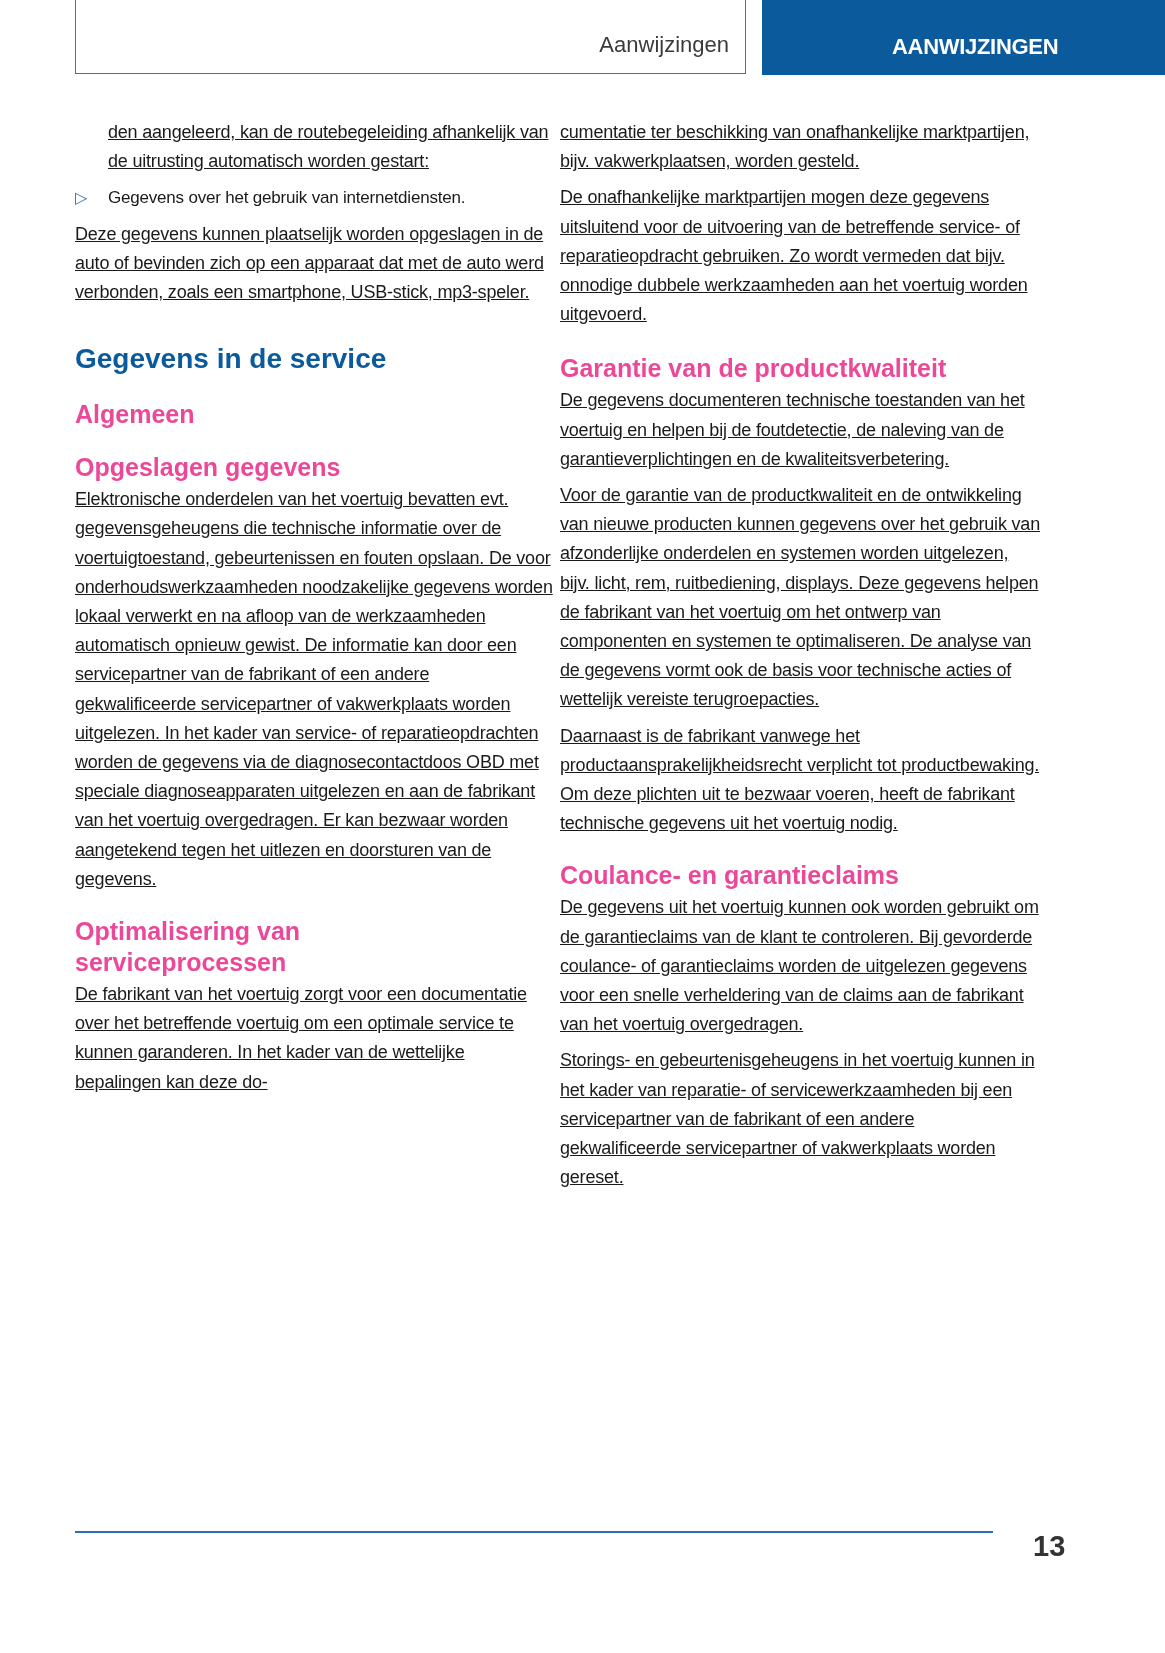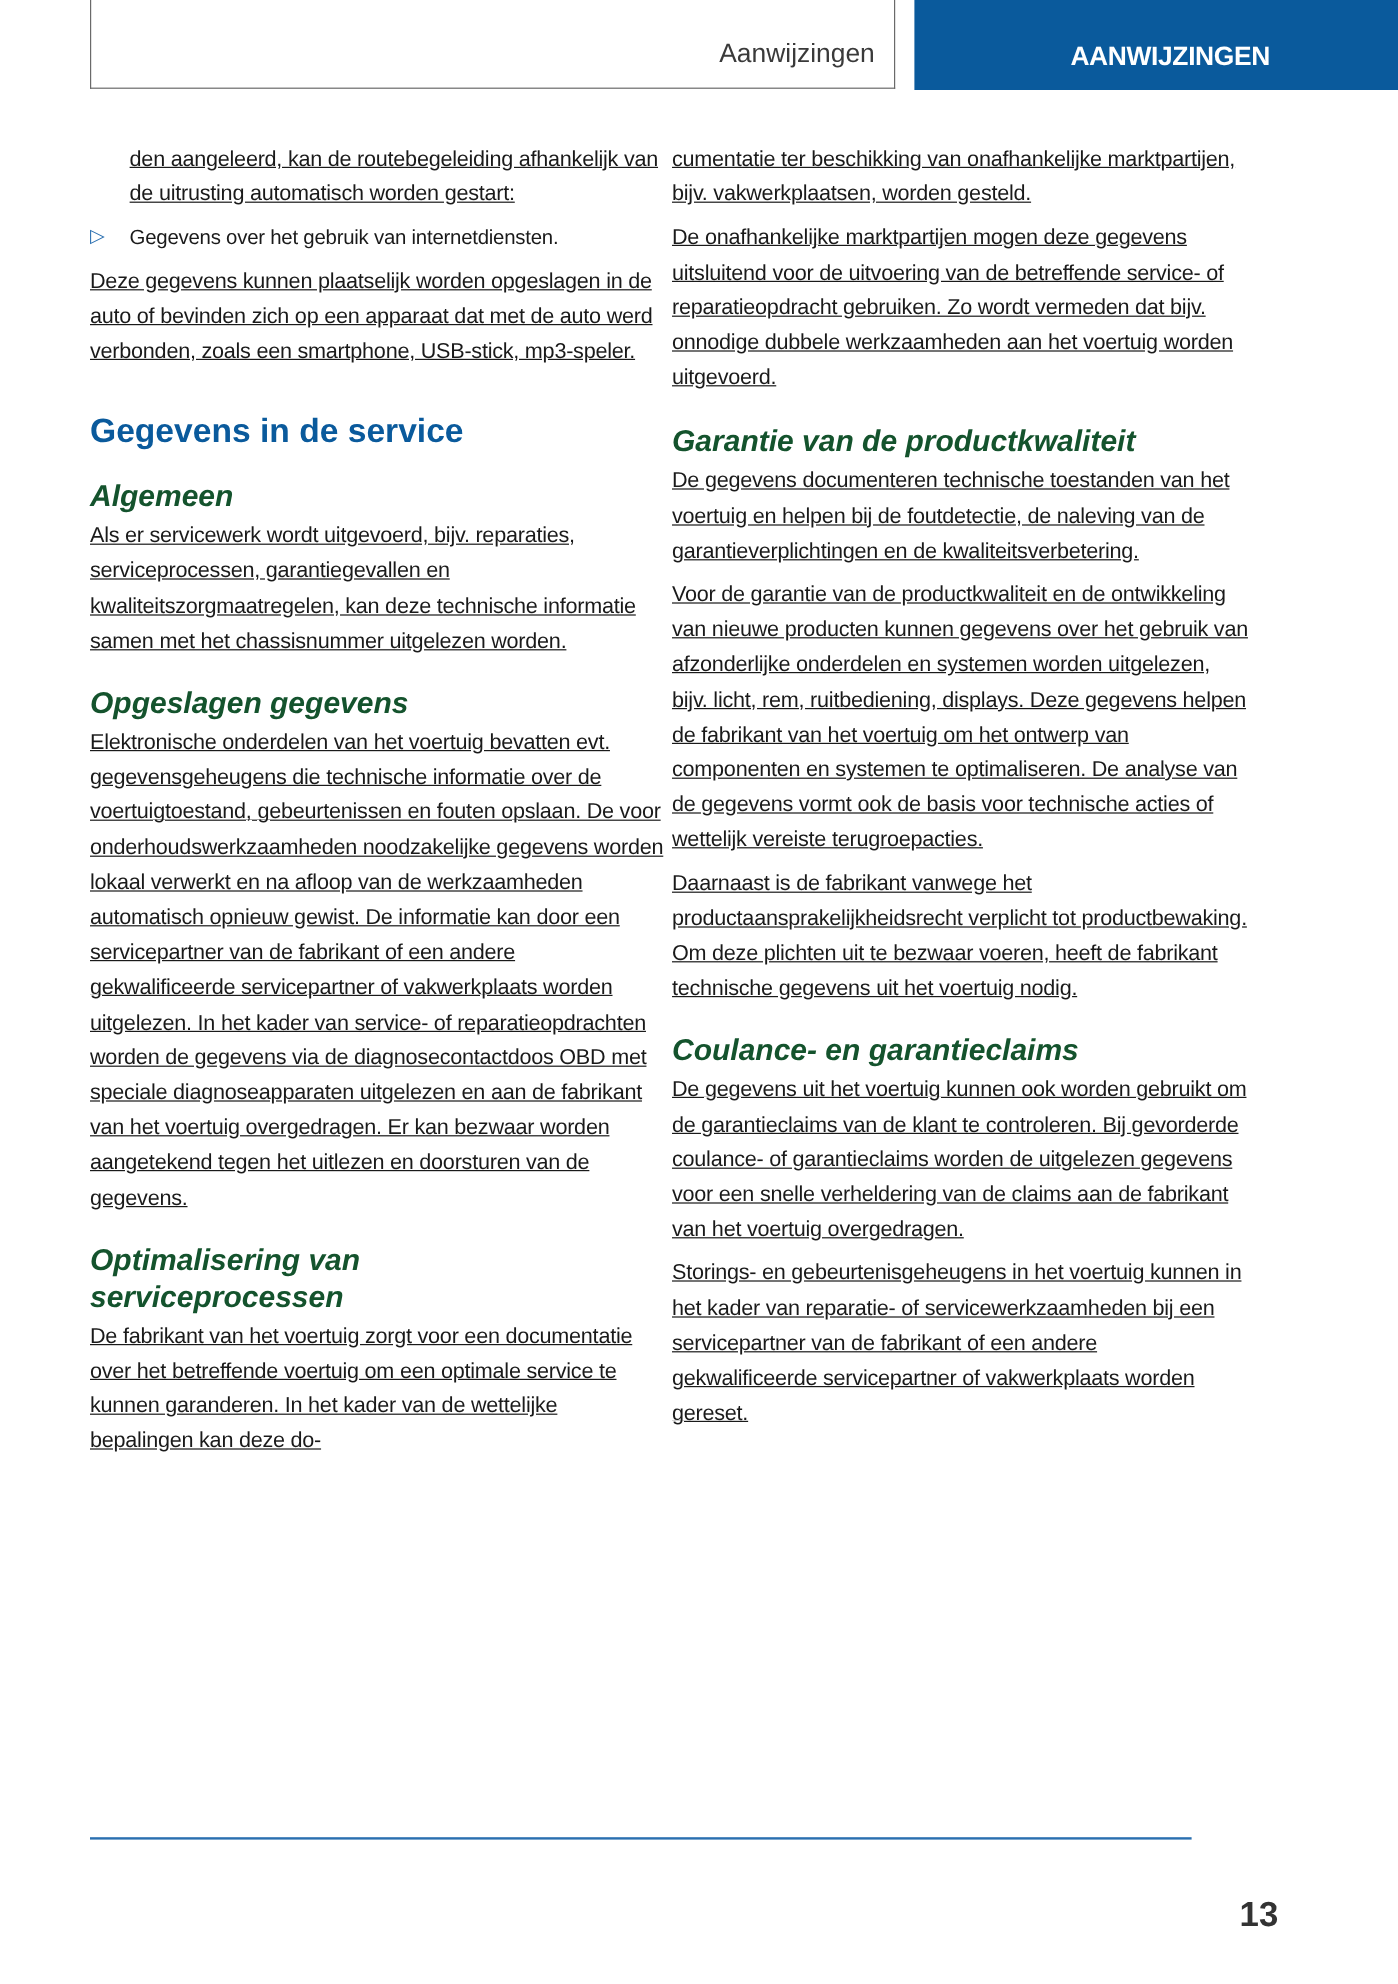--- a/index.html
+++ b/index.html
@@ -14,25 +14,25 @@
                        color: #ffffff; letter-spacing: -0.3px; }
     .col { position: absolute; top: 118px; width: 480px; }
     .col-left { left: 75px; }
     .col-right { left: 560px; width: 480px; }
     p { margin: 0 0 7px 0; font-size: 18px; line-height: 29.2px; letter-spacing: -0.2px; text-decoration: underline; }
     .cont { padding-left: 33px; }
     .bullet { display: flex; margin: 0 0 7px 0; }
     .bullet .tri { width: 33px; flex: none; color: #2a6fb0; font-size: 16px; line-height: 29.2px; }
     .bullet .txt { font-size: 17px; line-height: 29.2px; letter-spacing: -0.2px; }
     h1 { margin: 34px 0 0 0; font-size: 28px; line-height: 36px; color: #0a5a9c; font-weight: bold; }
-    h2 { margin: 22px 0 2px 0; font-size: 25px; line-height: 31px; color: #14532d; font-weight: bold; font-style: italic; }
+    h2 { margin: 22px 0 2px 0; font-size: 25px; line-height: 31px; color: #ec4899; font-weight: bold; }
     h2.first { margin-top: 22px; }
     .col-right h2.g1 { margin-top: 24px; }
     .footer-line { position: absolute; left: 75px; top: 1531px; width: 918px; height: 2px; background: #2a6fb0; }
-    .page-num { position: absolute; left: 1033px; top: 1580px; font-size: 29px; font-weight: bold; color: #333333; }
+    .page-num { position: absolute; left: 1033px; top: 1530px; font-size: 29px; font-weight: bold; color: #333333; }
   </style>
 </head>
 <body>
 
 <div class="header-box">
   <span class="header-chapter">Aanwijzingen</span>
 </div>
 <div class="header-tab">
   <span>AANWIJZINGEN</span>
 </div>
@@ -41,21 +41,20 @@
   <p class="cont">den aangeleerd, kan de routebegeleiding afhankelijk van de uitrusting automatisch worden gestart:</p>
   <div class="bullet">
     <span class="tri">▷</span>
     <span class="txt">Gegevens over het gebruik van internetdiensten.</span>
   </div>
   <p>Deze gegevens kunnen plaatselijk worden opgeslagen in de auto of bevinden zich op een apparaat dat met de auto werd verbonden, zoals een smartphone, USB-stick, mp3-speler.</p>
 
   <h1>Gegevens in de service</h1>
 
   <h2 class="first">Algemeen</h2>
-  <p>Als er servicewerk wordt uitgevoerd, bijv. reparaties, serviceprocessen, garantiegevallen en kwaliteitszorgmaatregelen, kan deze technische informatie samen met het chassisnummer uitgelezen worden.</p>
 
   <h2>Opgeslagen gegevens</h2>
   <p>Elektronische onderdelen van het voertuig bevatten evt. gegevensgeheugens die technische informatie over de voertuigtoestand, gebeurtenissen en fouten opslaan. De voor onderhoudswerkzaamheden noodzakelijke gegevens worden lokaal verwerkt en na afloop van de werkzaamheden automatisch opnieuw gewist. De informatie kan door een servicepartner van de fabrikant of een andere gekwalificeerde servicepartner of vakwerkplaats worden uitgelezen. In het kader van service- of reparatieopdrachten worden de gegevens via de diagnosecontactdoos OBD met speciale diagnoseapparaten uitgelezen en aan de fabrikant van het voertuig overgedragen. Er kan bezwaar worden aangetekend tegen het uitlezen en doorsturen van de gegevens.</p>
 
   <h2 style="width:300px;">Optimalisering van serviceprocessen</h2>
   <p>De fabrikant van het voertuig zorgt voor een documentatie over het betreffende voertuig om een optimale service te kunnen garanderen. In het kader van de wettelijke bepalingen kan deze do-</p>
 </div>
 
 <div class="col col-right">
   <p>cumentatie ter beschikking van onafhankelijke marktpartijen, bijv. vakwerkplaatsen, worden gesteld.</p>

